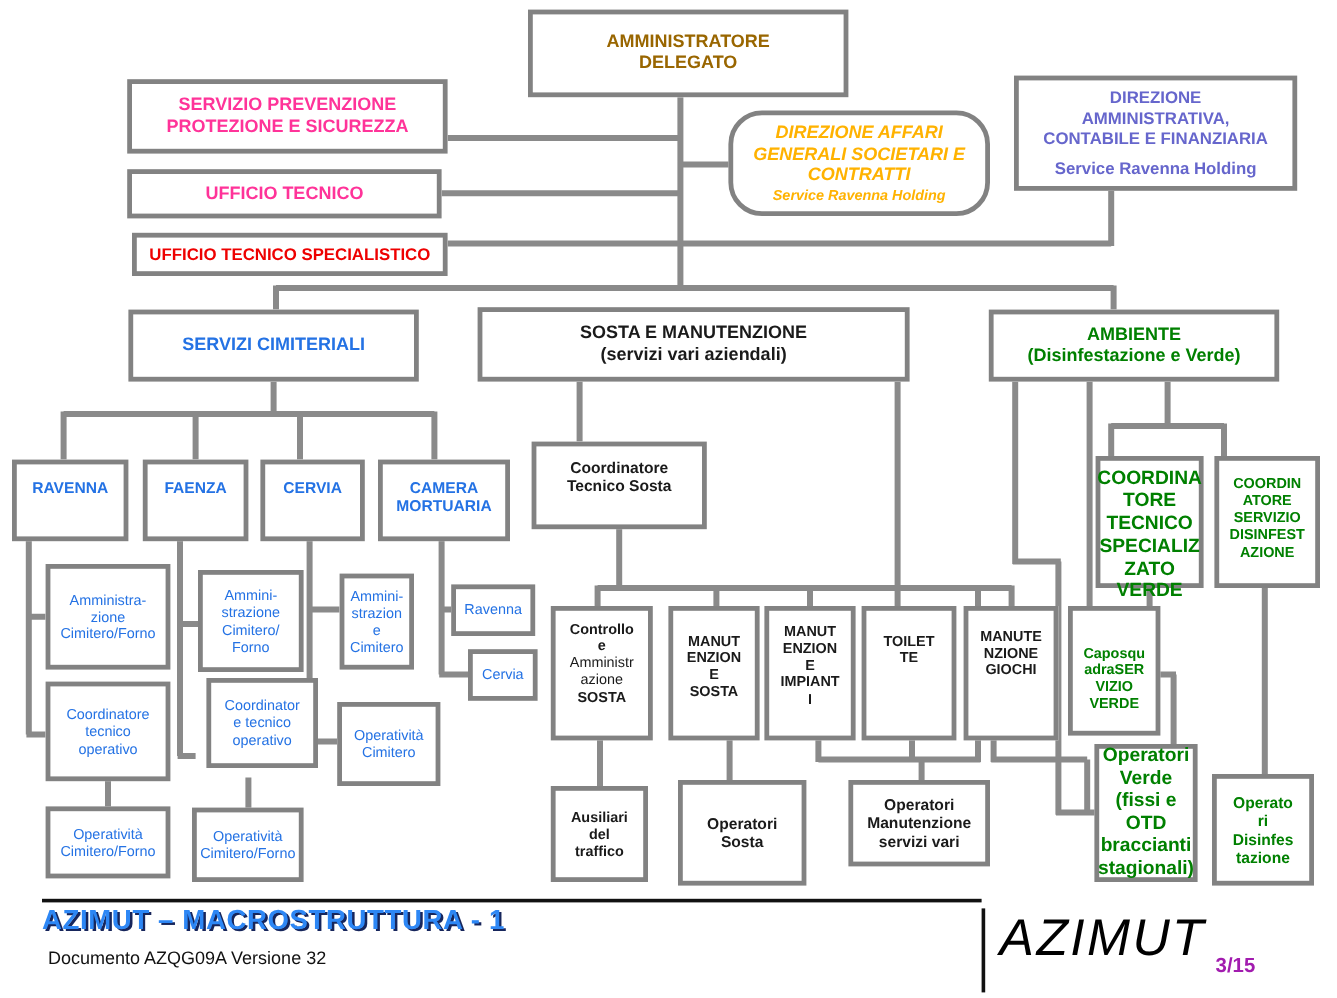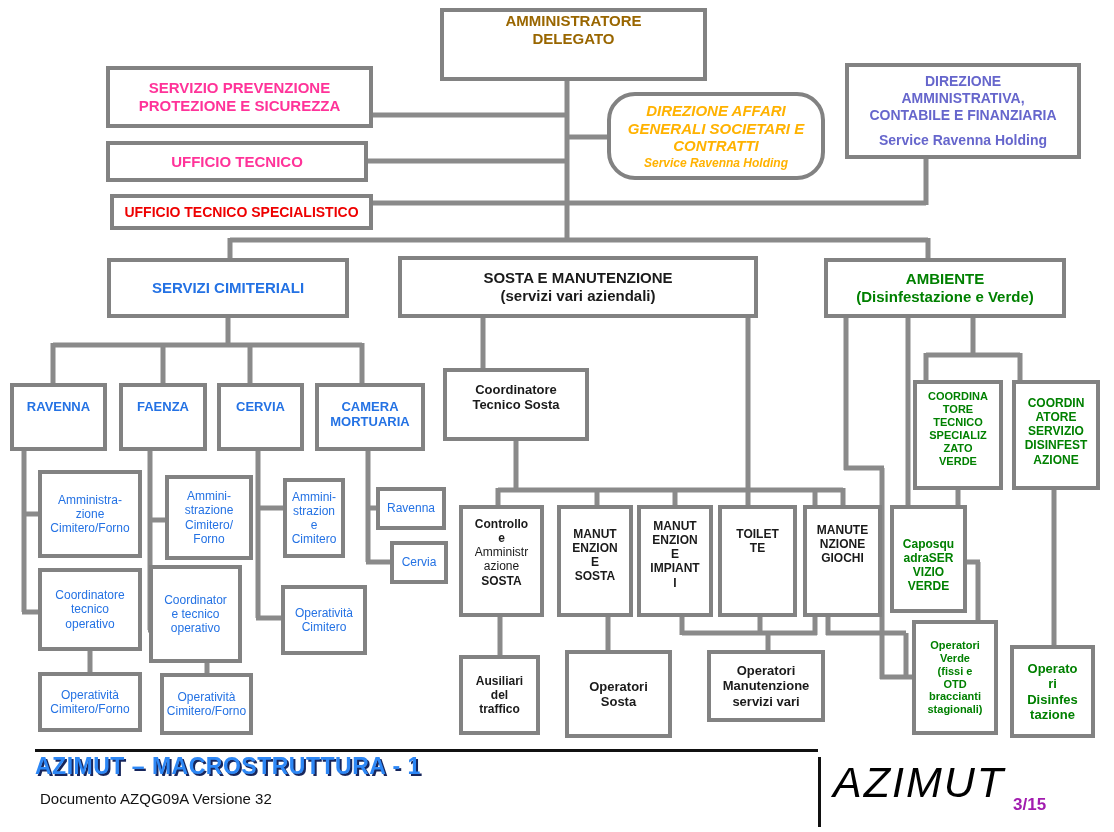--- a/index.html
+++ b/index.html
@@ -16,21 +16,21 @@
   .w400{font-weight:normal;}
   .c-brown{color:#996600;}
   .c-pink{color:#FF3399;}
   .c-red{color:#EE0000;}
   .c-gold{color:#FFB200;}
   .c-violet{color:#6666CC;}
   .c-blue{color:#2472E4;}
   .c-black{color:#1a1a1a;}
   .c-green{color:#008000;}
   .fs15{font-size:15px;} .fs14{font-size:14px;} .fs13{font-size:13px;}
-  .fs12{font-size:12px;} .fs11{font-size:11px;}
+  .fs12{font-size:12px;} .fs11{font-size:16px;}
   .footer-rule{position:absolute;left:35px;top:749px;width:783px;height:3px;background:#111;z-index:3;}
   .footer-vline{position:absolute;left:818px;top:757px;width:3px;height:70px;background:#111;z-index:3;}
   .page-title{position:absolute;left:35px;top:753px;z-index:3;font-size:23px;font-weight:bold;
               color:#2d87f5;text-shadow:2px 2px 0 #17265c;letter-spacing:0.5px;}
   .doc-line{position:absolute;left:40px;top:790px;z-index:3;font-size:15px;color:#111;}
   .brand-logo{position:absolute;left:833px;top:758px;z-index:3;font-size:43px;font-style:italic;
               color:#000;letter-spacing:2px;}
   .page-num{position:absolute;left:1013px;top:795px;z-index:3;font-size:17px;color:#a21caf;font-weight:bold;}
 </style>
 </head>
@@ -54,21 +54,21 @@
       M682,616 V635 M760,616 V635 M815,616 V635 M682,633 H817 M768,633 V651
       M828,616 V635 M826,633 H906 M906,633 V679
       M846,318 V470 M844,468 H884 M882,468 V679 M880,677 H913
       M908,318 V506
       M973,318 V357 M926,355 H1020 M926,353 V381 M1020,353 V381
       M958,489 V506
       M965,562 H980 M978,562 V621
       M1054,489 V646"></path>
   </svg>
 
-  <div class="box b c-brown fs15" style="left:440px;top:8px;width:267px;height:73px;justify-content:flex-start;padding-top:0;">
+  <div class="box b c-brown fs15" style="left:440px;top:8px;width:267px;height:73px;justify-content:flex-start;padding-top:14px;">
     <span>AMMINISTRATORE
 DELEGATO</span>
   </div>
 
   <div class="box b c-pink fs15" style="left:106px;top:66px;width:267px;height:62px;">
     <span>SERVIZIO PREVENZIONE
 PROTEZIONE E SICUREZZA</span>
   </div>
 
   <div class="box b c-pink fs15" style="left:106px;top:141px;width:262px;height:41px;">
@@ -143,21 +143,21 @@
   </div>
   <div class="box w400 c-blue fs12" style="left:390px;top:541px;width:58px;height:43px;">
     <span>Cervia</span>
   </div>
 
   <div class="box w400 c-blue fs12" style="left:38px;top:568px;width:104px;height:83px;">
     <span>Coordinatore
 tecnico
 operativo</span>
   </div>
-  <div class="box w400 c-blue fs12" style="left:149px;top:565px;width:93px;height:98px;">
+  <div class="box w400 c-blue fs12" style="left:172px;top:565px;width:93px;height:75px;">
     <span>Coordinator
 e tecnico
 operativo</span>
   </div>
   <div class="box w400 c-blue fs12" style="left:281px;top:585px;width:86px;height:70px;">
     <span>Operatività
 Cimitero</span>
   </div>
   <div class="box w400 c-blue fs12" style="left:38px;top:672px;width:104px;height:60px;">
     <span>Operatività

